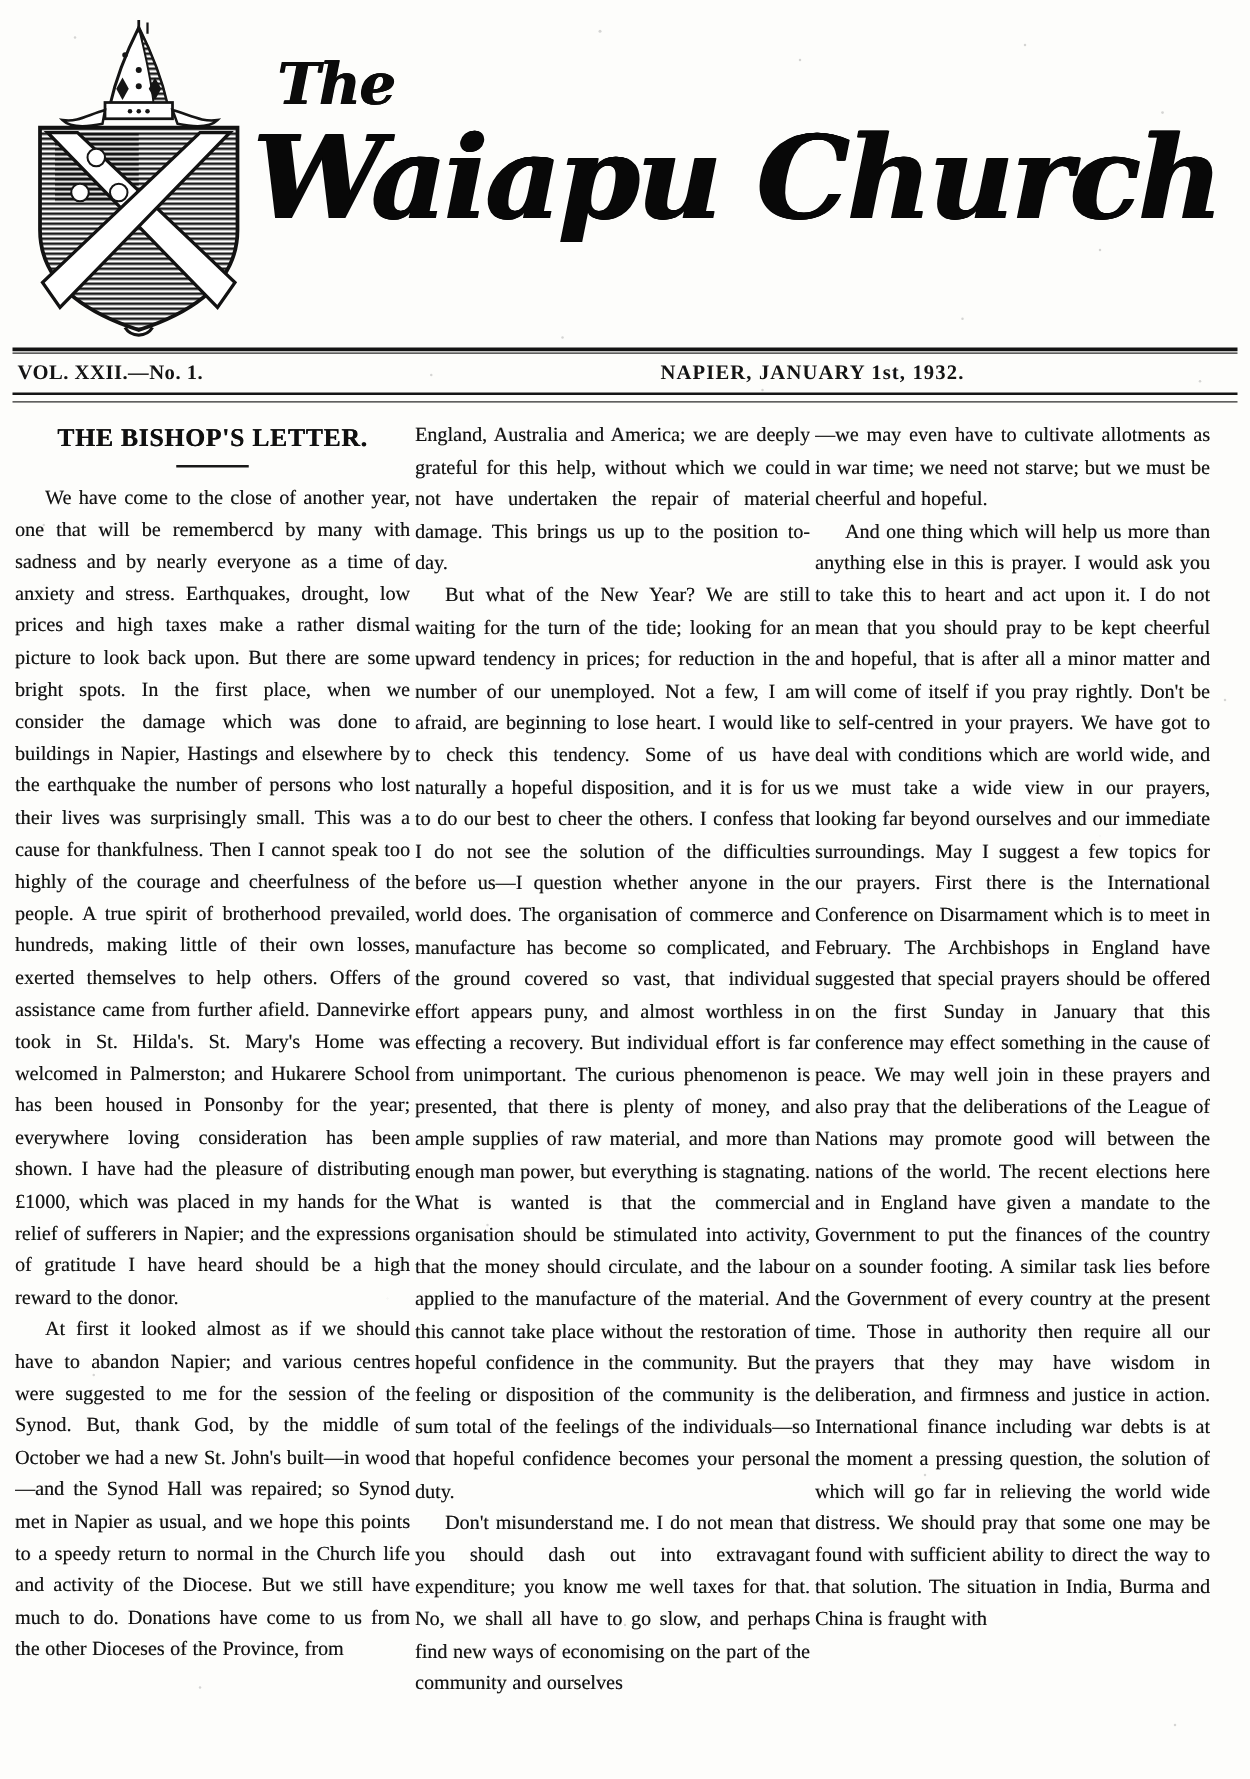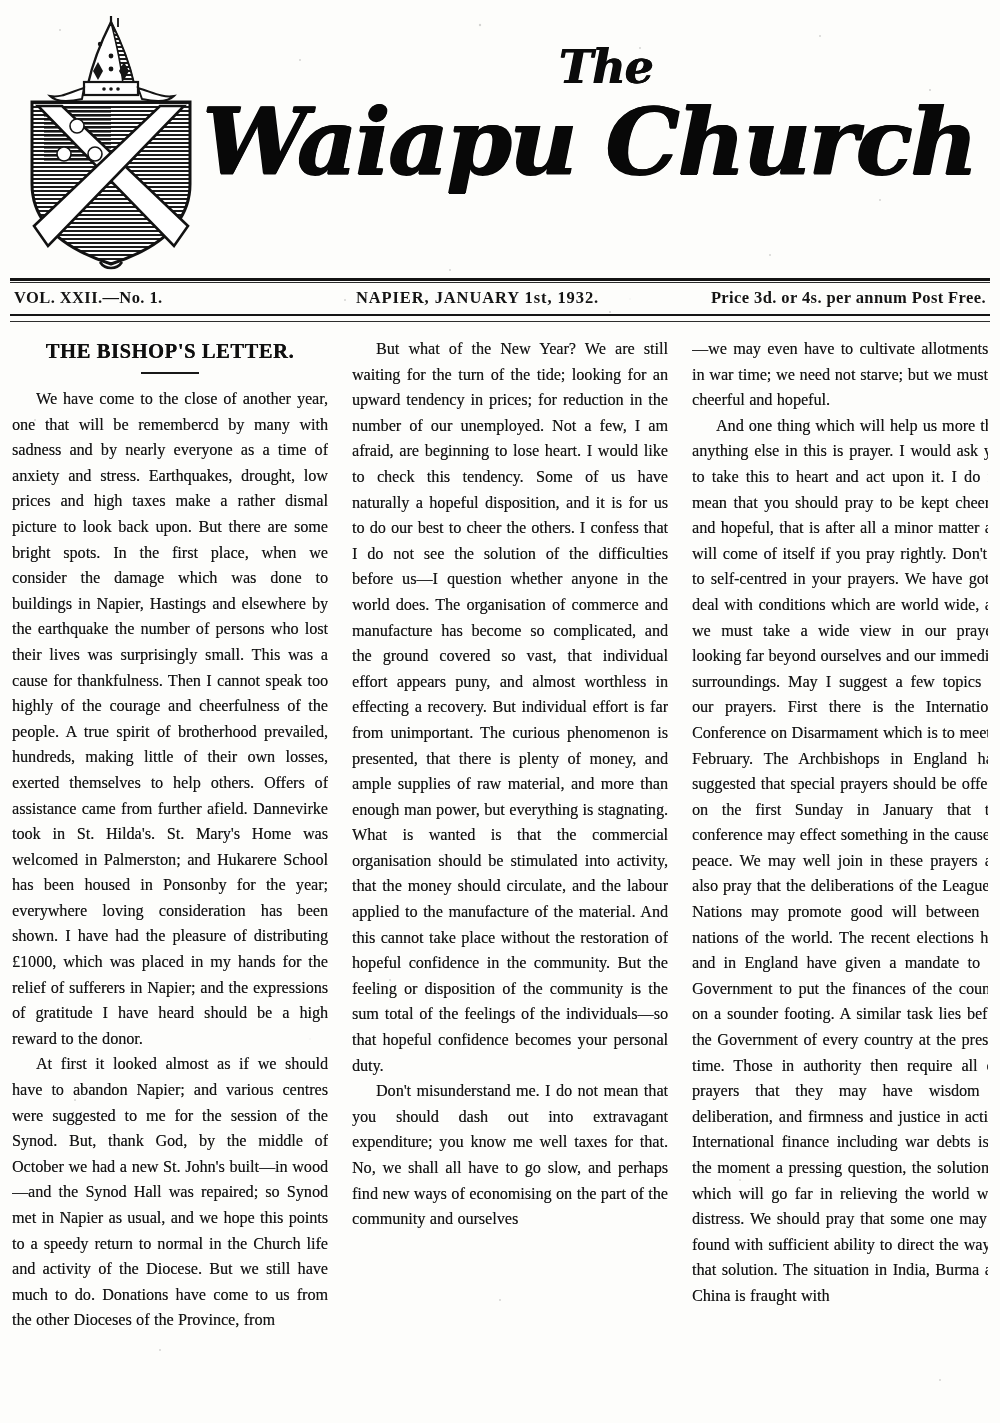--- a/index.html
+++ b/index.html
@@ -46,21 +46,21 @@
     left: 22px;
     top: 14px;
     width: 178px;
     height: 262px;
   }
   .title-wrap {
     position: absolute;
     left: 210px;
     right: 10px;
     top: 46px;
-    text-align: center;
+    text-align: left;
   }
   .title-the {
     font-family: "DejaVu Serif", "Liberation Serif", serif;
     font-weight: bold;
     font-style: italic;
     font-size: 46px;
     line-height: .95;
     letter-spacing: -1px;
     margin-left: 12px;
     color: #0b0b0b;
@@ -111,21 +111,21 @@
     letter-spacing: .4px;
     color: #141414;
   }
   .folio-vol { flex: 0 0 300px; font-weight: bold; }
   .folio-place { flex: 1 1 auto; text-align: center; font-weight: bold; letter-spacing: .9px; }
   .folio-price { flex: 0 0 345px; text-align: right; font-weight: bold; }
 
   
   .columns {
     display: flex;
-    gap: 24px;
+    gap: 4px;
     margin: 14px 12px 0 12px;
     height: 1085px;
     overflow: hidden;
   }
   .col {
     width: 316px;
     flex: 0 0 316px;
     overflow: hidden;
   }
 
@@ -254,35 +254,35 @@
       <div class="title-the">The</div>
       <div class="title-main">Waiapu Church Gazette.</div>
     </div>
   </div>
 
   <div class="rule-thick"></div>
 
   <div class="folio">
     <div class="folio-vol">VOL. XXII.—No. 1.</div>
     <div class="folio-place">NAPIER, JANUARY 1st, 1932.</div>
-    <div class="folio-price">Price 3d. or 4s. per annum Post Free.</div>
   </div>
 
   <div class="rule-double"></div>
 
   <div class="columns">
 
     <div class="col">
       <h1 class="section-head">THE BISHOP'S LETTER.</h1>
       <div class="head-rule"></div>
       <p class="body">We have come to the close of another year, one that will be remembercd by many with sadness and by nearly everyone as a time of anxiety and stress. Earthquakes, drought, low prices and high taxes make a rather dismal picture to look back upon. But there are some bright spots. In the first place, when we consider the damage which was done to buildings in Napier, Hastings and elsewhere by the earthquake the number of persons who lost their lives was surprisingly small. This was a cause for thankfulness. Then I cannot speak too highly of the courage and cheerfulness of the people. A true spirit of brotherhood prevailed, hundreds, making little of their own losses, exerted themselves to help others. Offers of assistance came from further afield. Dannevirke took in St. Hilda's. St. Mary's Home was welcomed in Palmerston; and Hukarere School has been housed in Ponsonby for the year; everywhere loving consideration has been shown. I have had the pleasure of distributing £1000, which was placed in my hands for the relief of sufferers in Napier; and the expressions of gratitude I have heard should be a high reward to the donor.</p>
       <p class="body">At first it looked almost as if we should have to abandon Napier; and various centres were suggested to me for the session of the Synod. But, thank God, by the middle of October we had a new St. John's built—in wood—and the Synod Hall was repaired; so Synod met in Napier as usual, and we hope this points to a speedy return to normal in the Church life and activity of the Diocese. But we still have much to do. Donations have come to us from the other Dioceses of the Province, from</p>
     </div>
 
     <div class="col">
+      <p class="body noindent">England, Australia and America; we are deeply grateful for this help, without which we could not have undertaken the repair of material damage. This brings us up to the position to-day.</p>
       <p class="body">But what of the New Year? We are still waiting for the turn of the tide; looking for an upward tendency in prices; for reduction in the number of our unemployed. Not a few, I am afraid, are beginning to lose heart. I would like to check this tendency. Some of us have naturally a hopeful disposition, and it is for us to do our best to cheer the others. I confess that I do not see the solution of the difficulties before us—I question whether anyone in the world does. The organisation of commerce and manufacture has become so complicated, and the ground covered so vast, that individual effort appears puny, and almost worthless in effecting a recovery. But individual effort is far from unimportant. The curious phenomenon is presented, that there is plenty of money, and ample supplies of raw material, and more than enough man power, but everything is stagnating. What is wanted is that the commercial organisation should be stimulated into activity, that the money should circulate, and the labour applied to the manufacture of the material. And this cannot take place without the restoration of hopeful confidence in the community. But the feeling or disposition of the community is the sum total of the feelings of the individuals—so that hopeful confidence becomes your personal duty.</p>
       <p class="body">Don't misunderstand me. I do not mean that you should dash out into extravagant expenditure; you know me well taxes for that. No, we shall all have to go slow, and perhaps find new ways of economising on the part of the community and ourselves</p>
     </div>
 
     <div class="col">
       <p class="body noindent">—we may even have to cultivate allotments as in war time; we need not starve; but we must be cheerful and hopeful.</p>
       <p class="body">And one thing which will help us more than anything else in this is prayer. I would ask you to take this to heart and act upon it. I do not mean that you should pray to be kept cheerful and hopeful, that is after all a minor matter and will come of itself if you pray rightly. Don't be to self-centred in your prayers. We have got to deal with conditions which are world wide, and we must take a wide view in our prayers, looking far beyond ourselves and our immediate surroundings. May I suggest a few topics for our prayers. First there is the International Conference on Disarmament which is to meet in February. The Archbishops in England have suggested that special prayers should be offered on the first Sunday in January that this conference may effect something in the cause of peace. We may well join in these prayers and also pray that the deliberations of the League of Nations may promote good will between the nations of the world. The recent elections here and in England have given a mandate to the Government to put the finances of the country on a sounder footing. A similar task lies before the Government of every country at the present time. Those in authority then require all our prayers that they may have wisdom in deliberation, and firmness and justice in action. International finance including war debts is at the moment a pressing question, the solution of which will go far in relieving the world wide distress. We should pray that some one may be found with sufficient ability to direct the way to that solution. The situation in India, Burma and China is fraught with</p>
     </div>
 
   </div>

